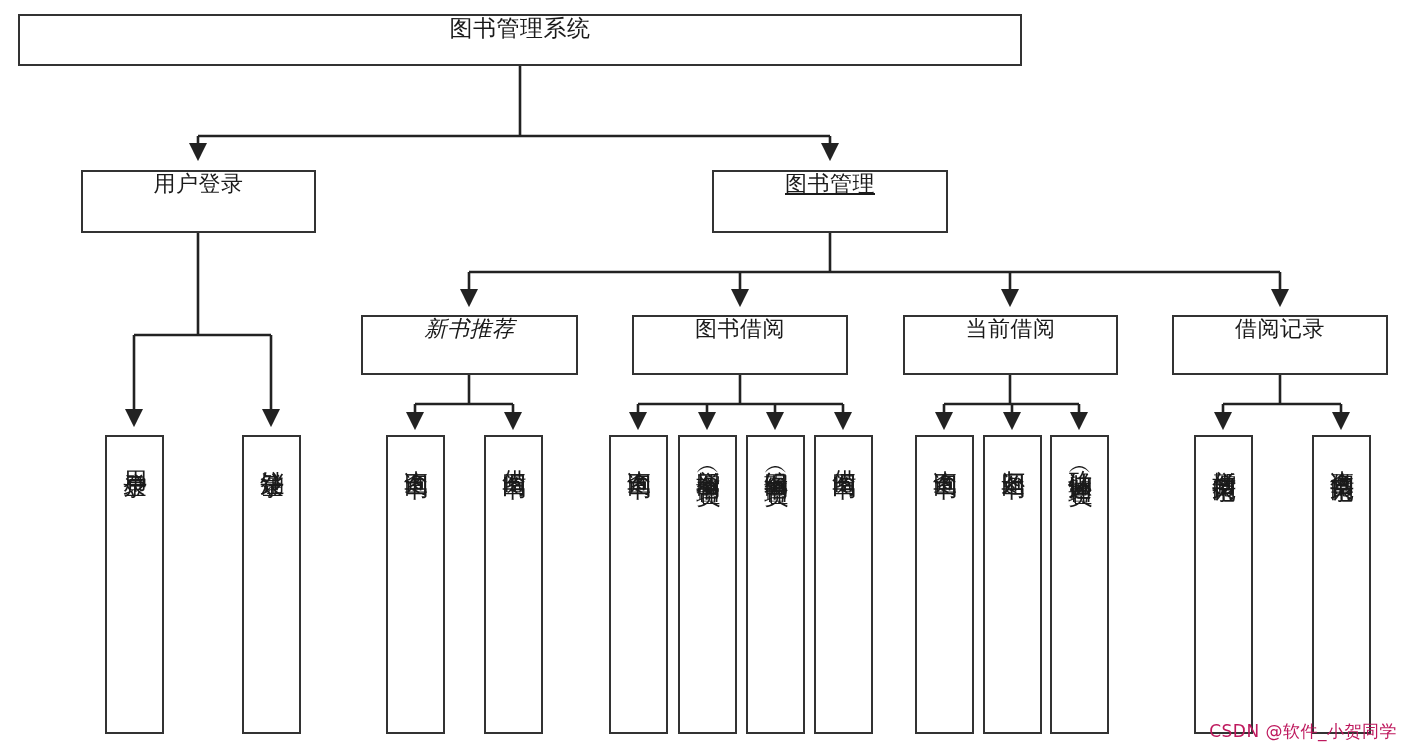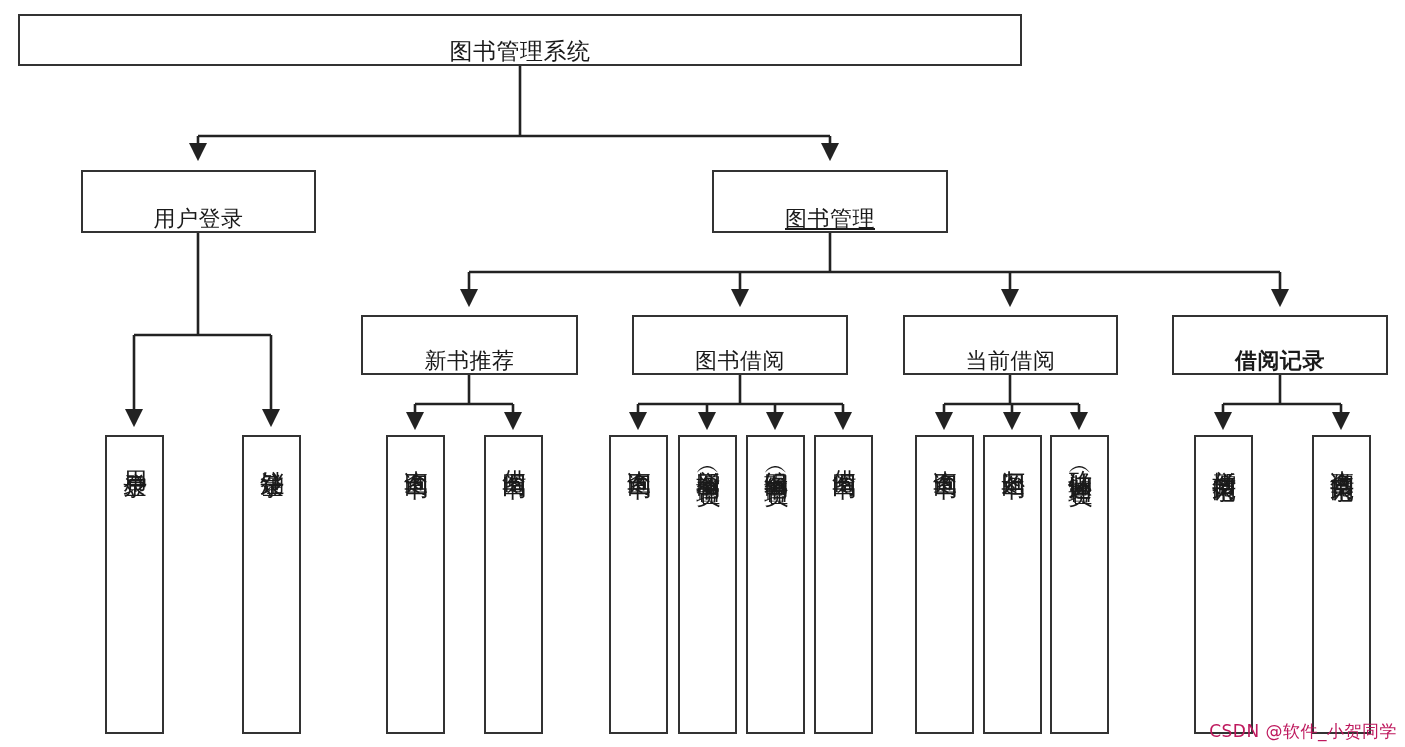--- a/index.html
+++ b/index.html
@@ -26,21 +26,21 @@
     top: 0;
     width: 1405px;
     height: 747px;
   }
   .node {
     position: absolute;
     box-sizing: border-box;
     background: #ffffff;
     border: 2px solid #333333;
     display: flex;
-    align-items: flex-end;
+    align-items: flex-start;
     justify-content: center;
     color: #1a1a1a;
   }
   .node.horiz {
     font-size: 22px;
     letter-spacing: 0.5px;
     line-height: 1.1;
   }
   .node.root {
     font-size: 23px;
@@ -132,33 +132,33 @@
   </div>
 
   <div class="node horiz" style="left:81px; top:170px; width:235px; height:63px;">
     <span>用户登录</span>
   </div>
 
   <div class="node horiz" style="left:712px; top:170px; width:236px; height:63px;text-decoration:underline;">
     <span>图书管理</span>
   </div>
 
-  <div class="node horiz" style="left:361px; top:315px; width:217px; height:60px;">
+  <div class="node horiz" style="left:361px; top:315px; width:217px; height:60px;font-style:italic;">
     <span>新书推荐</span>
   </div>
 
   <div class="node horiz" style="left:903px; top:315px; width:215px; height:60px;">
     <span>当前借阅</span>
   </div>
 
   <div class="node horiz" style="left:632px; top:315px; width:216px; height:60px;">
     <span>图书借阅</span>
   </div>
 
-  <div class="node horiz" style="left:1172px; top:315px; width:216px; height:60px;font-weight:bold;">
+  <div class="node horiz" style="left:1172px; top:315px; width:216px; height:60px;">
     <span>借阅记录</span>
   </div>
 
   <div class="node leaf" style="left:105px; top:435px; width:59px; height:299px;">
     <span class="leaf-label">用户登录</span>
   </div>
 
   <div class="node leaf" style="left:242px; top:435px; width:59px; height:299px;">
     <span class="leaf-label">注销登录</span>
   </div>

